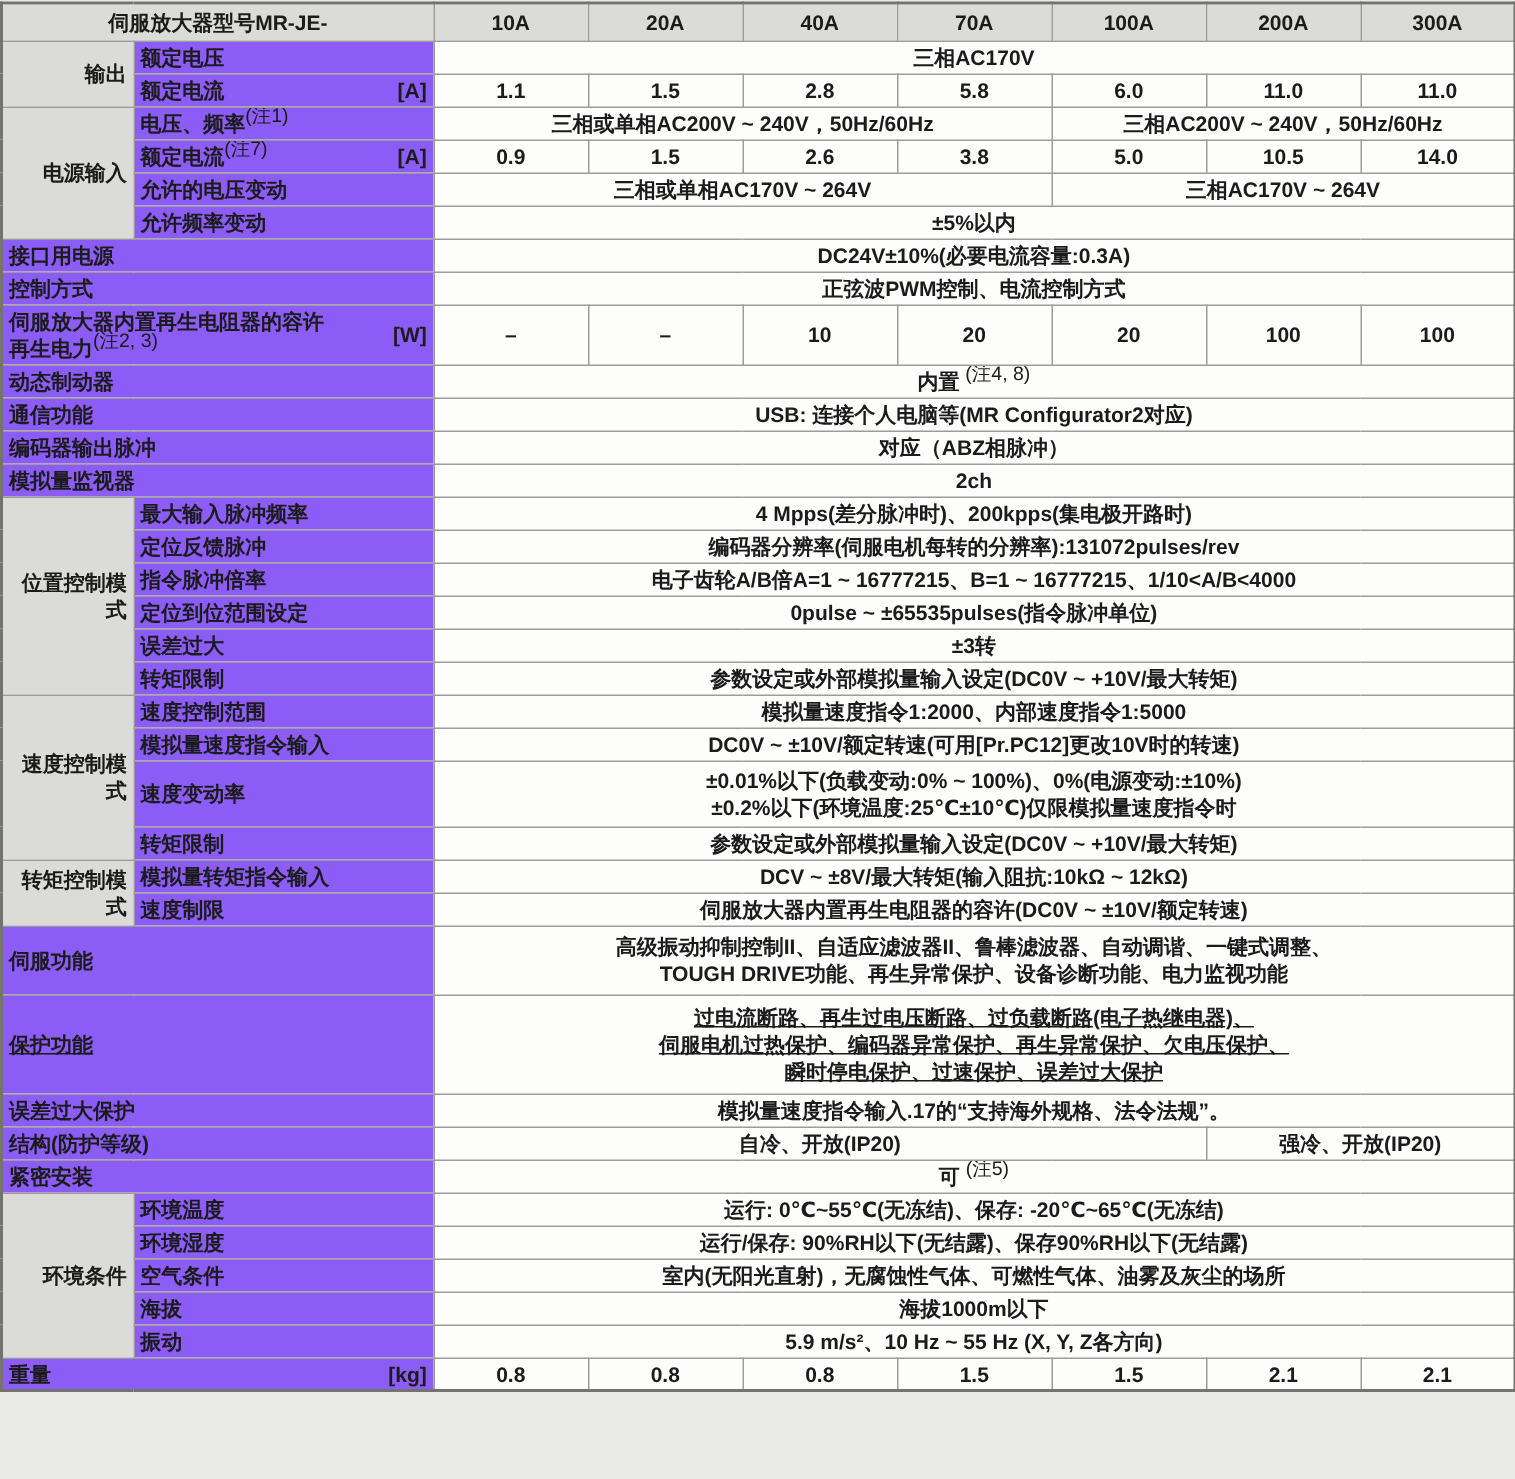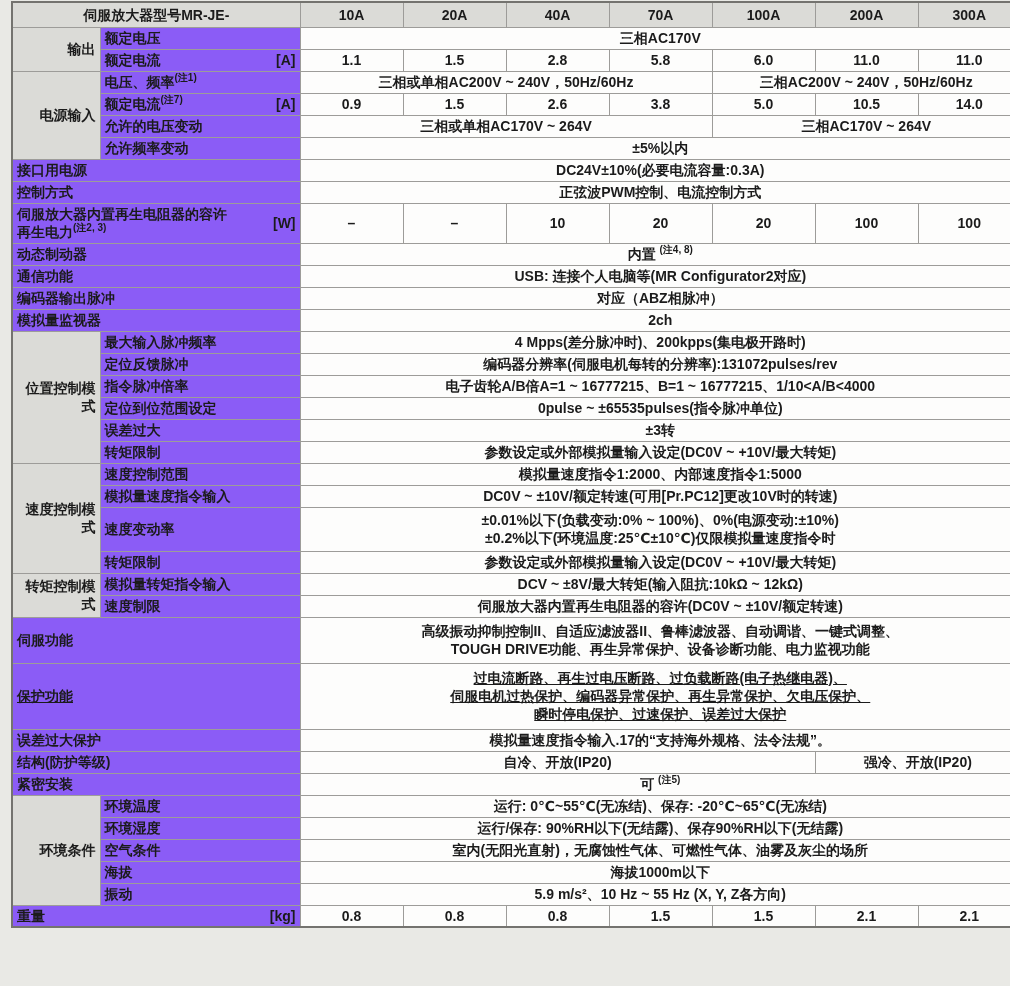--- a/index.html
+++ b/index.html
@@ -1,26 +1,26 @@
 <!DOCTYPE html>
 <html><head>
 <meta charset="utf-8">
 <style>
   html,body { margin:0; padding:0; background:#e9e9e5; }
   body { font-family:"Liberation Sans","DejaVu Sans",sans-serif; color:#1b1b1b; }
-  .wrap { width:1010px; padding:1px 0 0 11px; box-sizing:border-box; }
+  .wrap { width:1010px; padding:1px 0 0 0; box-sizing:border-box; }
   table { width:1008px; border-collapse:collapse; table-layout:fixed; border:2px solid #74736f; background:#fdfdfc; }
   td { border:1px solid #9d9c99; font-size:14px; font-weight:bold; padding:1px 4px; height:22px; line-height:1.3; box-sizing:border-box; overflow:hidden; }
   td.g { background:#dbdbd7; text-align:right; vertical-align:middle; }
   td.l { background:#8b5cf6; text-align:left; vertical-align:middle; }
   td.h { background:#dbdbd7; text-align:center; vertical-align:middle; }
   td.v { background:#fdfdfc; text-align:center; vertical-align:middle; }
   .flex { display:flex; justify-content:space-between; align-items:center; width:100%;gap:14px; }
   .lines { text-align:left; }
-  sup { font-size:10px; font-weight:bold; line-height:0; vertical-align:super; }
+  sup { font-size:13px; font-weight:normal; line-height:0; vertical-align:super; }
   .unit { margin-left:4px; white-space:nowrap; }
   tr.t26 td { height:25px; }
   tr.t40 td { height:40px; }
   tr.t44 td { height:44px; }
   tr.t46 td { height:46px; }
   tr.t66 td { height:66px;text-decoration:underline; }
 </style>
 </head>
 <body>
 

